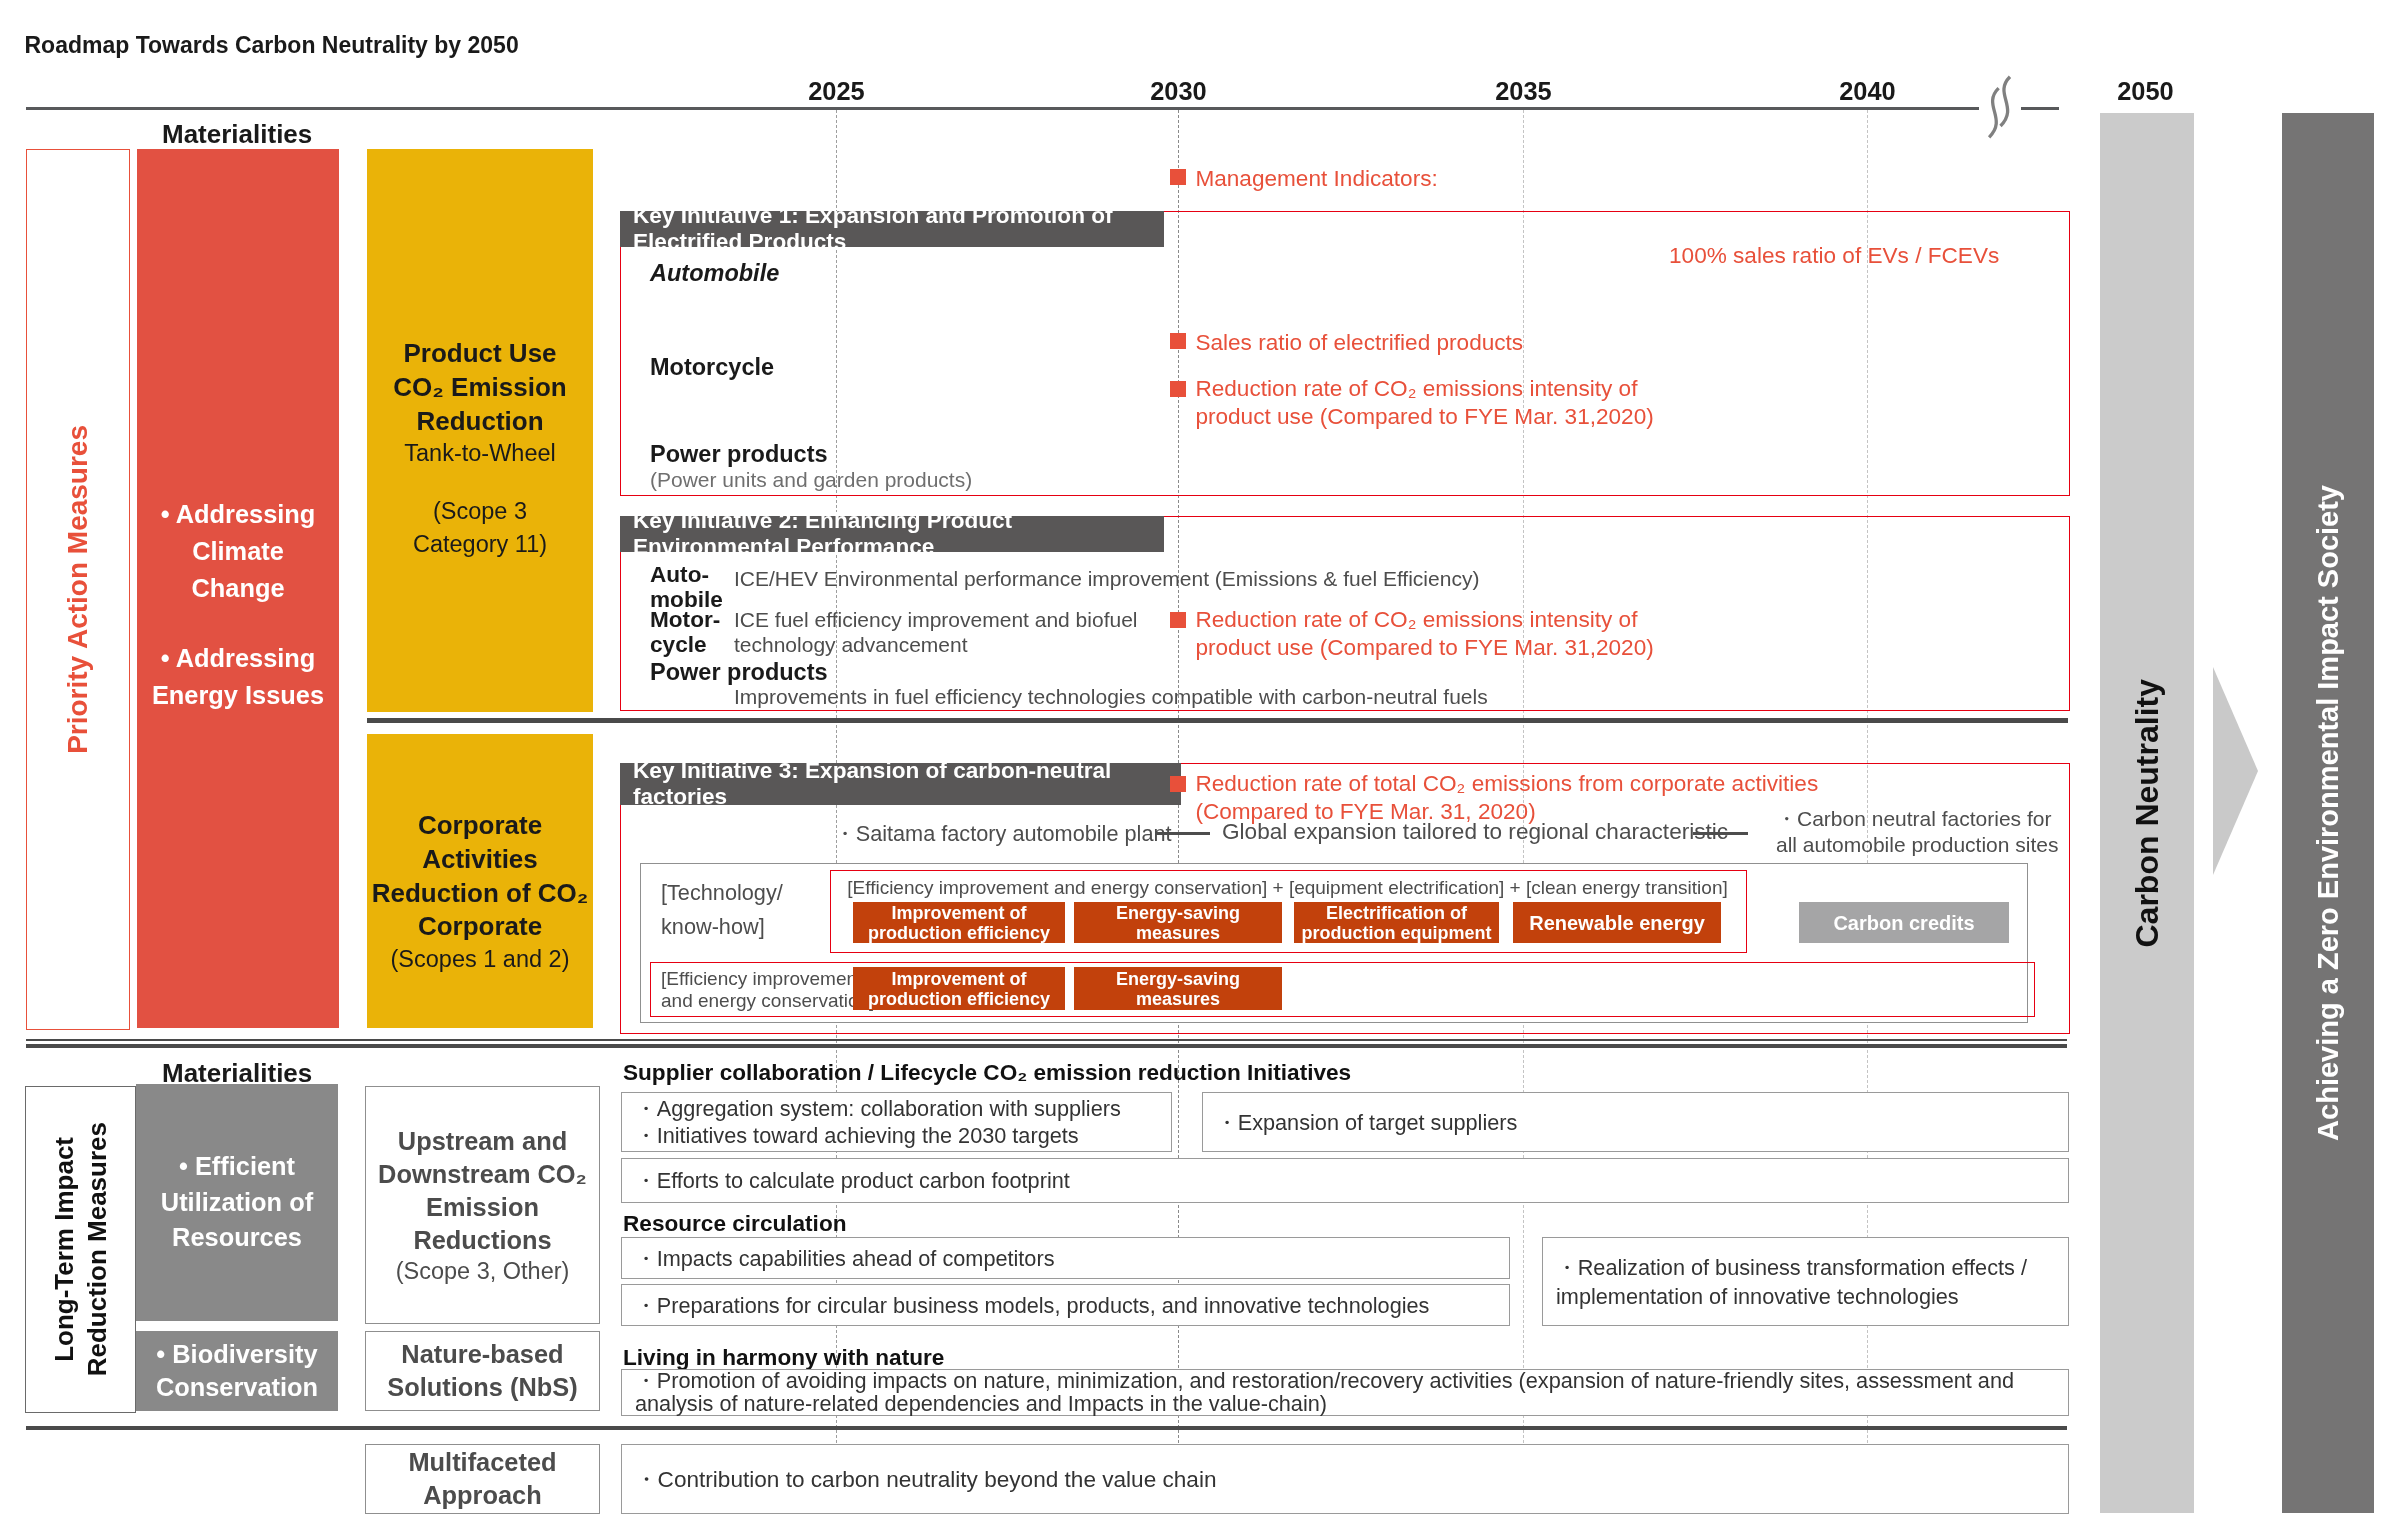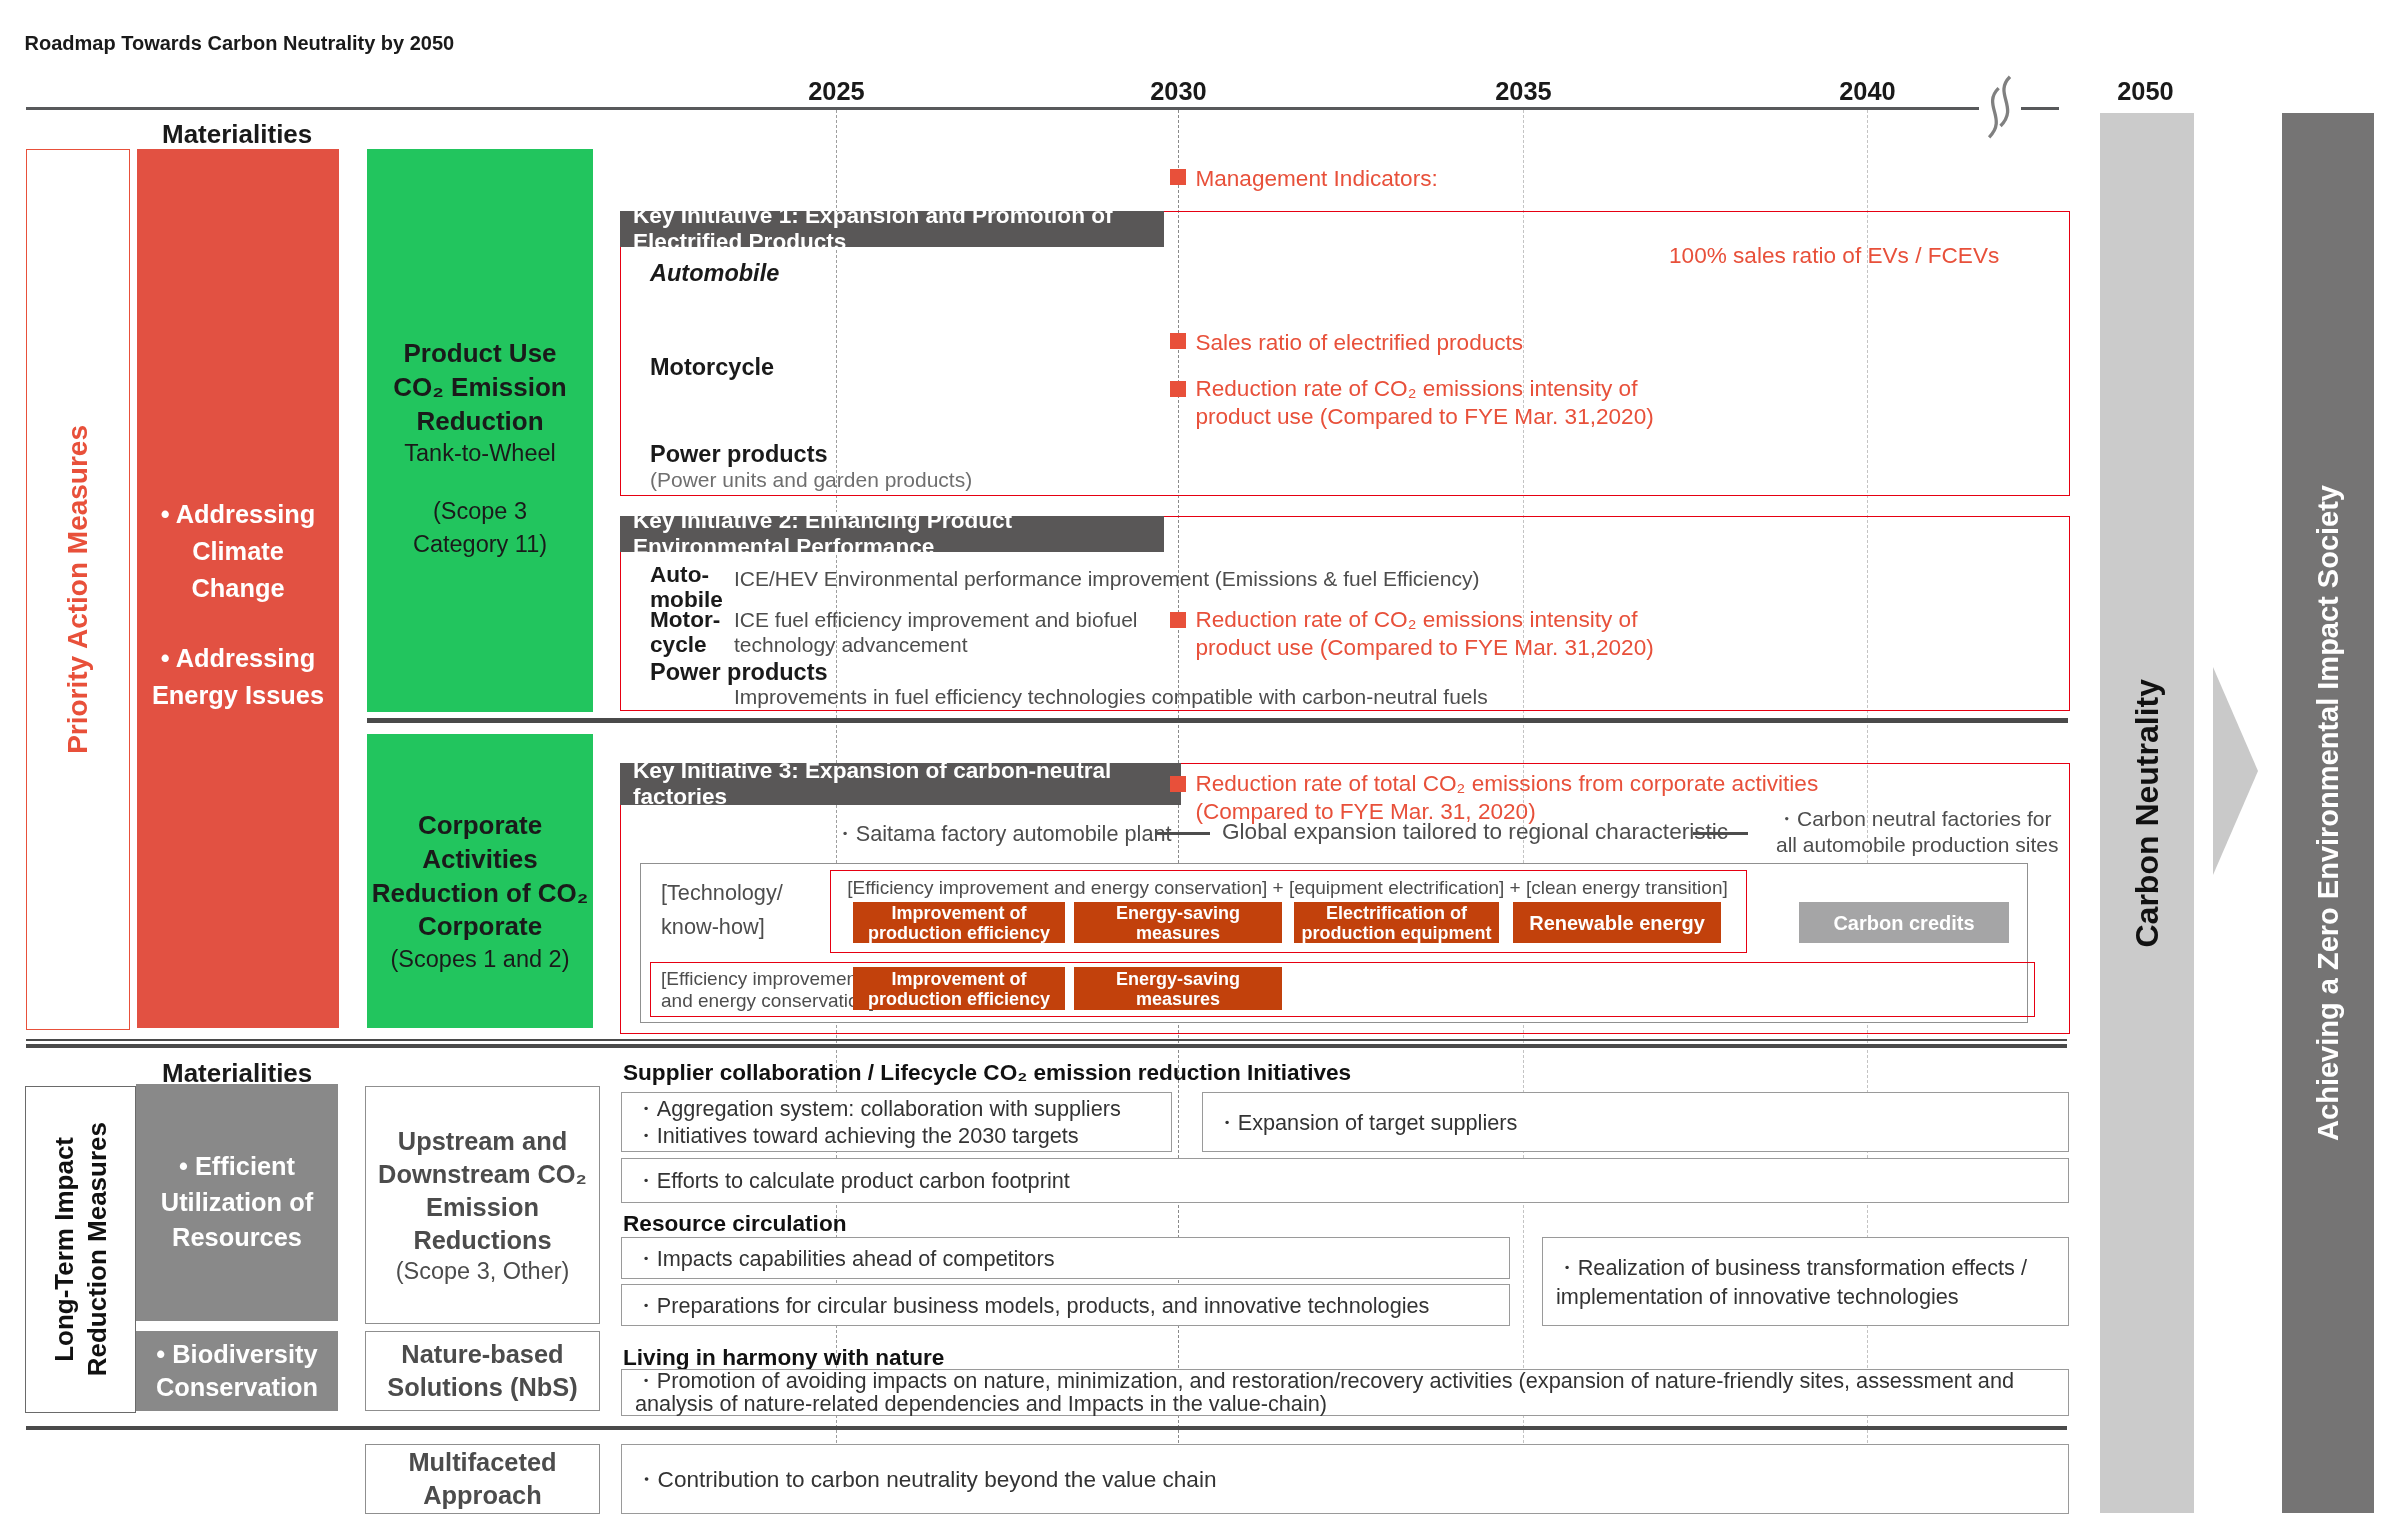--- a/index.html
+++ b/index.html
@@ -9,21 +9,21 @@
   .pre{white-space:pre-line;}
   
   .tl-line{position:absolute;top:107px;height:2.8px;background:#58595b;}
   .year{position:absolute;top:77px;width:113px;margin-left:-56px;text-align:center;
         font-size:25.4px;font-weight:bold;color:#1a1a1a;}
   .vline{position:absolute;top:110px;height:1403px;width:0;border-left:1.9px dashed #c4c4c4;z-index:0;}
   
   .vbox{display:flex;align-items:center;justify-content:center;}
   .vtext{writing-mode:vertical-rl;transform:rotate(180deg);white-space:nowrap;}
   .redfill{background:#e25142;}
-  .pinkfill{background:#22c55e;}
+  .pinkfill{background:#eab308;}
   .grayfill{background:#898989;}
   
   .ki-box{position:absolute;border:1.9px solid #e60012;background:transparent;z-index:1;}
   .ki-header{position:absolute;background:#595757;color:#fff;font-weight:bold;font-size:22.6px;
              display:flex;align-items:center;padding-left:13px;z-index:2;}
   .rowlabel{position:absolute;font-size:23.5px;font-weight:bold;color:#1a1a1a;z-index:2;}
   .bodytext{position:absolute;font-size:21px;color:#4d4d4d;z-index:2;}
   .redann{position:absolute;display:flex;align-items:flex-start;color:#e8503a;font-size:22.6px;z-index:2;}
   .redann .lines{line-height:28px;}
   .redsq{display:inline-block;width:16px;height:16px;background:#e8503a;margin:5.6px 9.4px 0 0;flex:0 0 auto;}
@@ -44,21 +44,21 @@
 </head>
 <body>
 
 <div id="canvas">
 
   <div class="vline" style="left:836px;border-color:#9e9e9e;"></div>
   <div class="vline" style="left:1178px;border-color:#8a8a8a;"></div>
   <div class="vline" style="left:1523px;"></div>
   <div class="vline" style="left:1867px;"></div>
 
-  <div class="abs" style="left:24.5px;top:32px;font-size:20px;font-weight:bold;">Roadmap Towards Carbon Neutrality by 2050</div>
+  <div class="abs" style="left:24.5px;top:32px;font-size:23px;font-weight:bold;">Roadmap Towards Carbon Neutrality by 2050</div>
   <div class="tl-line" style="left:26px;width:1953px;"></div>
   <div class="tl-line" style="left:2021px;width:38px;"></div>
   <svg class="abs" style="left:1974px;top:73px;z-index:2;" width="53" height="70" viewBox="0 0 56 74">
     <path d="M38 4 C20 22 48 36 28 56" fill="none" stroke="#808080" stroke-width="3.5"></path>
     <path d="M26 16 C8 34 36 48 16 68" fill="none" stroke="#808080" stroke-width="3.5"></path>
   </svg>
   <div class="year" style="left:836px;">2025</div>
   <div class="year" style="left:1178px;">2030</div>
   <div class="year" style="left:1523px;">2035</div>
   <div class="year" style="left:1867px;">2040</div>

